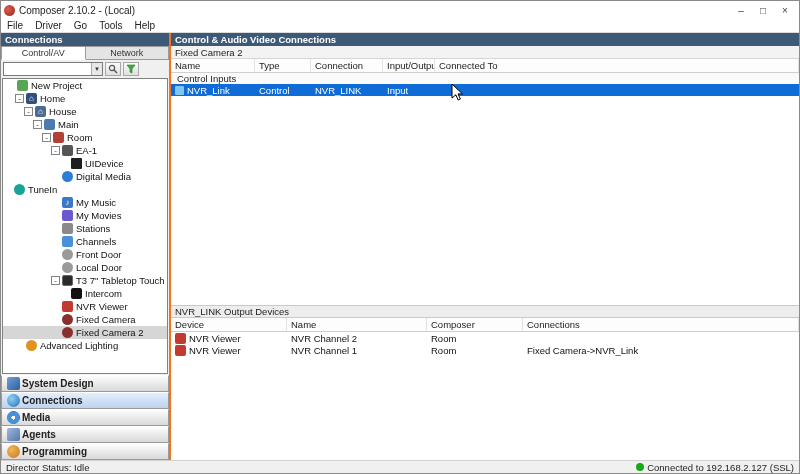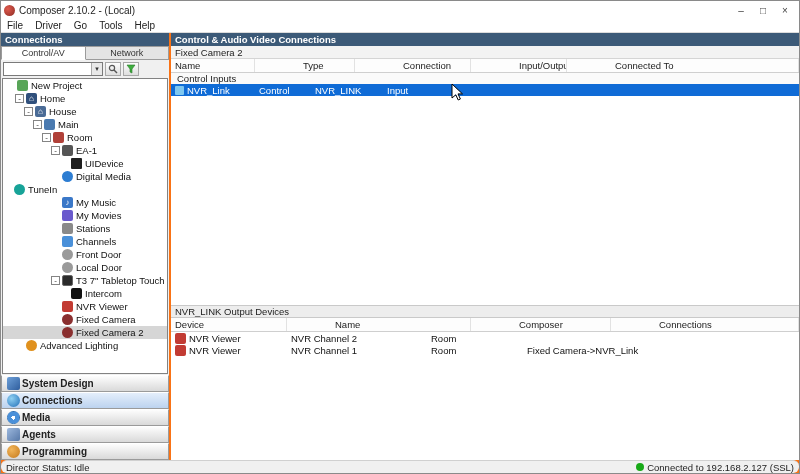--- a/index.html
+++ b/index.html
@@ -67,34 +67,34 @@
   .nicon{width:13px;height:13px;flex:none;}
   .n-system-design{background:linear-gradient(135deg,#6ea0d8,#2f5e9e);border-radius:2px;}
   .n-connections{background:radial-gradient(circle at 35% 35%,#8fd0f2,#2270b8);border-radius:50%;}
   .n-media{background:radial-gradient(circle,#ffffff 0 2px,#4a90d9 2px 6px,#2a6cb0 6px);border-radius:50%;}
   .n-agents{background:linear-gradient(135deg,#9db8dd,#5678a8);border-radius:2px;}
   .n-programming{background:radial-gradient(circle at 35% 35%,#f2b65a,#c4781a);border-radius:50%;}
 
   
   .rightpane{flex:1;display:flex;flex-direction:column;background:#ffffff;margin-left:2px;min-height:0;min-width:0;}
   .subheader{height:13px;background:#f3f3f3;border-bottom:1px solid #d5d5d5;font-size:9.5px;color:#222;display:flex;align-items:center;padding-left:4px;flex:none;}
-  .thead{height:14px;display:flex;background:#fdfdfd;border-bottom:1px solid #cfcfcf;font-size:9.5px;color:#222;flex:none;gap:44px;}
+  .thead{height:14px;display:flex;background:#fdfdfd;border-bottom:1px solid #cfcfcf;font-size:9.5px;color:#222;flex:none;}
   .hcell{display:flex;align-items:center;padding-left:4px;border-right:1px solid #e2e2e2;height:100%;overflow:hidden;white-space:nowrap;flex:none;}
   .hcell.grow{flex:1;}
   .group-row{height:11px;display:flex;align-items:center;padding-left:6px;font-size:9.5px;color:#222;background:#fafafa;flex:none;}
   .trow{height:12px;display:flex;align-items:center;font-size:9.5px;color:#111;flex:none;}
   .trow.sel{background:#0f6bd6;color:#ffffff;}
   .cell{display:flex;align-items:center;padding-left:4px;height:100%;overflow:hidden;white-space:nowrap;flex:none;}
   .cell.grow{flex:1;}
   .filler{height:209px;background:#ffffff;flex:none;}
   .filler2{flex:1;background:#ffffff;}
   .outheader{height:13px;background:#ededed;border-top:1px solid #c9c9c9;border-bottom:1px solid #c9c9c9;font-size:9.5px;color:#222;display:flex;align-items:center;padding-left:4px;flex:none;}
 
   
-  .statusbar{height:13px;flex:none;background:#f0f0f0;border-top:1px solid #d0d0d0;display:flex;align-items:center;justify-content:space-between;padding:0 5px;font-size:9.5px;color:#222;border-radius:6px;}
+  .statusbar{height:13px;flex:none;background:#f0f0f0;border-top:1px solid #d0d0d0;display:flex;align-items:center;justify-content:space-between;padding:0 5px;font-size:9.5px;color:#222;}
   .statusright{display:flex;align-items:center;gap:3px;}
   .dot{width:8px;height:8px;border-radius:50%;background:#17a917;flex:none;}
 
   .cursor{position:absolute;left:450px;top:82px;pointer-events:none;}
 </style>
 </head>
 <body>
 
 <div class="window">
 

